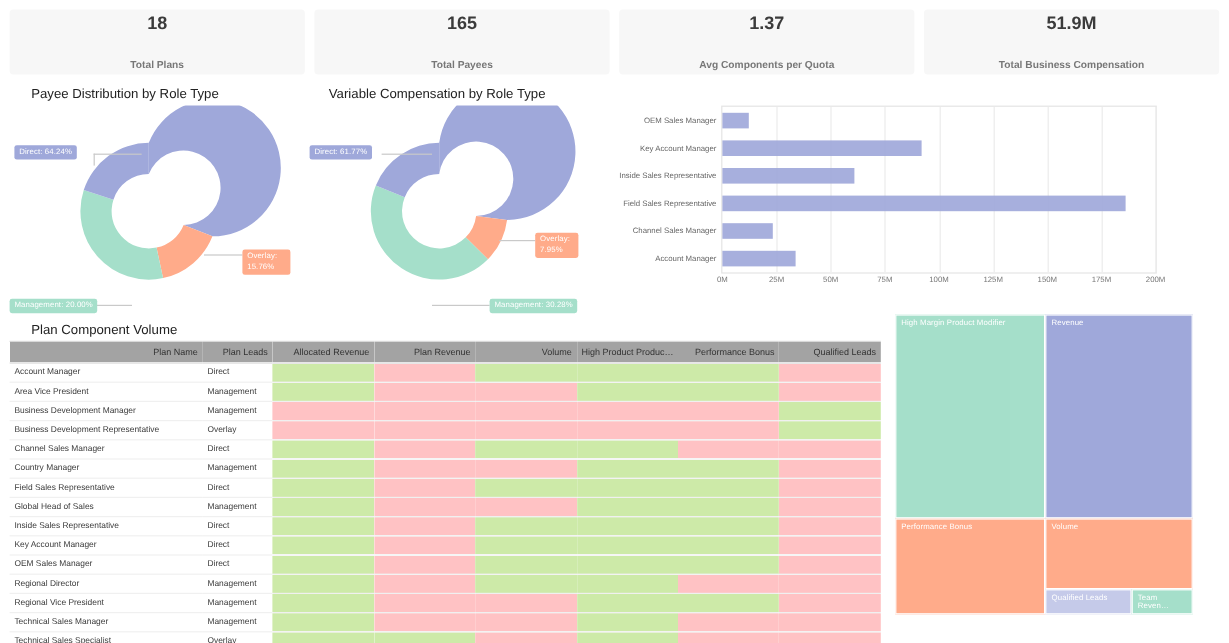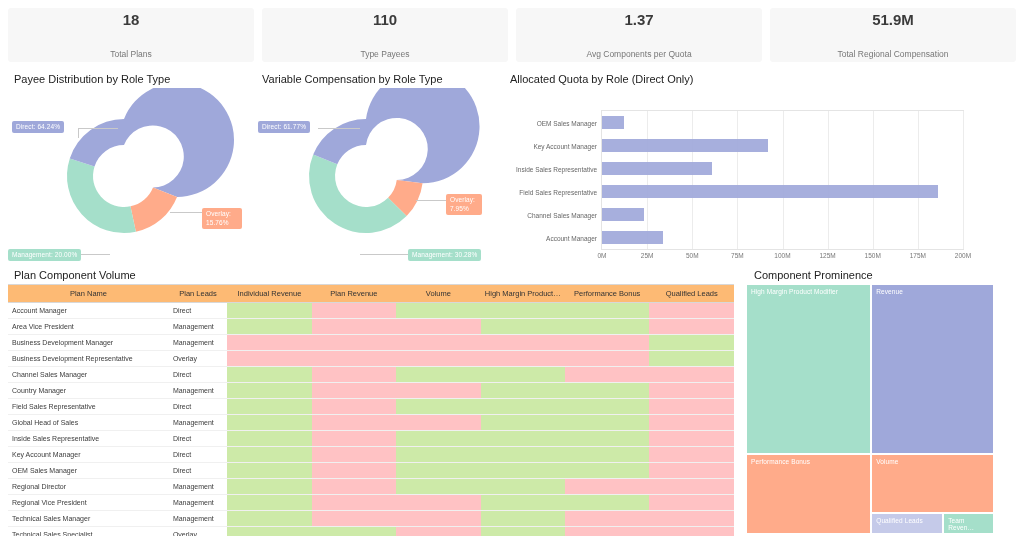--- a/index.html
+++ b/index.html
@@ -13,28 +13,28 @@
   .dashboard { width:1024px; height:536px; position:relative; }
 
   
   .kpi-row { display:flex; gap:8px; padding:8px 8px 0 8px; }
   .kpi-card {
     flex:1 1 0; background:#f7f7f7; border-radius:3px;
     height:54px; display:flex; flex-direction:column;
     align-items:center; justify-content:center;
   }
   .kpi-value { font-size:15px; font-weight:bold; color:#3b3b3b; line-height:18px; }
-  .kpi-label { font-size:8.5px; color:#777; margin-top:20px; line-height:10px; }
+  .kpi-label { font-size:8.5px; color:#777; margin-top:20px; line-height:10px;font-weight:bold; }
 
   
   .mid-row { display:flex; padding:4px 0 0 0; }
   .panel { position:relative; }
   .panel-title {
     font-size:11px; color:#222; font-weight:400;
-    padding:6px 0 2px 14px; line-height:14px;
+    padding:6px 0 2px 26px; line-height:14px;
   }
 
   .donut-panel { width:248px; }
   .donut-wrap { position:relative; width:248px; height:170px; }
 
   .callout {
     position:absolute; font-size:6.5px; color:#ffffff;
     padding:2px 4px; border-radius:2px; white-space:nowrap;
     line-height:8px; letter-spacing:.1px;
   }
@@ -62,23 +62,23 @@
     position:absolute; font-size:6.5px; color:#777;
     transform:translateX(-50%); white-space:nowrap;
   }
 
   
   .bottom-row { display:flex; padding-top:4px; }
   .matrix-panel { width:740px; }
   table.matrix { border-collapse:collapse; width:726px; margin-left:8px; table-layout:fixed; }
   table.matrix th {
     font-size:7.5px; font-weight:normal; color:#333;
-    text-align:center; padding:4px 4px 4px 4px;
+    text-align:right; padding:4px 4px 4px 4px;
     border-bottom:1px solid #d8d8d8; border-top:1px solid #d8d8d8;
-    background:#fdba74; white-space:nowrap; overflow:hidden;
+    background:#a3a3a3; white-space:nowrap; overflow:hidden;
     height:17px; vertical-align:middle;
   }
   table.matrix td {
     font-size:7px; color:#3b3b3b; padding:0 4px;
     height:16px; border-bottom:1px solid #f0f0f0;
     white-space:nowrap; overflow:hidden; vertical-align:middle;
   }
   td.cell { padding:0; border-bottom:none; }
   td.cell.y { background:#cdeaa8; }
   td.cell.n { background:#ffc2c4; }
@@ -100,30 +100,30 @@
 <body>
 
 <div class="dashboard">
 
   <div class="kpi-row">
     <div class="kpi-card">
       <div class="kpi-value">18</div>
       <div class="kpi-label">Total Plans</div>
     </div>
     <div class="kpi-card">
-      <div class="kpi-value">110</div>
-      <div class="kpi-label">Type Payees</div>
+      <div class="kpi-value">165</div>
+      <div class="kpi-label">Total Payees</div>
     </div>
     <div class="kpi-card">
       <div class="kpi-value">1.37</div>
       <div class="kpi-label">Avg Components per Quota</div>
     </div>
     <div class="kpi-card">
       <div class="kpi-value">51.9M</div>
-      <div class="kpi-label">Total Regional Compensation</div>
+      <div class="kpi-label">Total Business Compensation</div>
     </div>
   </div>
 
   <div class="mid-row">
 
     <div class="panel donut-panel">
       <div class="panel-title">Payee Distribution by Role Type</div>
       <div class="donut-wrap">
         <svg width="248" height="170" viewBox="0 0 248 170">
           <g transform="translate(124,88)">
@@ -168,21 +168,20 @@
 
         <div class="leader" style="left:168px; top:112px; width:30px;"></div>
         <div class="callout two-line" style="left:198px; top:106px; background:#ffab8a; max-width:36px; white-space:normal;">Overlay: 7.95%</div>
 
         <div class="leader" style="left:112px; top:166px; width:48px;"></div>
         <div class="callout" style="left:160px; top:161px; background:#a5dfca;">Management: 30.28%</div>
       </div>
     </div>
 
     <div class="panel bar-panel">
-      <div class="panel-title">Allocated Quota by Role (Direct Only)</div>
       <div class="bar-area">
         <div class="bar-plot" id="bar-plot">
             <div class="grid-line" style="left: 45.125px;"></div>
             <div class="grid-line" style="left: 90.25px;"></div>
             <div class="grid-line" style="left: 135.375px;"></div>
             <div class="grid-line" style="left: 180.5px;"></div>
             <div class="grid-line" style="left: 225.625px;"></div>
             <div class="grid-line" style="left: 270.75px;"></div>
             <div class="grid-line" style="left: 315.875px;"></div>
             <div class="grid-line" style="left: 361px;"></div>
@@ -238,24 +237,24 @@
             <col class="col-c">
             <col class="col-c">
           <col class="col-c">
             <col class="col-c">
             <col class="col-c">
         </colgroup>
         <thead>
             <tr id="matrix-head">
               <th>Plan Name</th>
               <th>Plan Leads</th>
-              <th>Individual Revenue</th>
+              <th>Allocated Revenue</th>
               <th>Plan Revenue</th>
               <th>Volume</th>
-              <th>High Margin Product…</th>
+              <th>High Product Produc…</th>
               <th>Performance Bonus</th>
               <th>Qualified Leads</th>
             </tr>
           </thead>
         <tbody id="matrix-body">
             <tr>
               <td>Account Manager</td>
               <td>Direct</td>
               <td class="cell y"></td>
               <td class="cell n"></td>
@@ -402,21 +401,20 @@
               <td class="cell n"></td>
               <td class="cell y"></td>
               <td class="cell n"></td>
               <td class="cell n"></td>
             </tr>
           </tbody>
       </table>
     </div>
 
     <div class="panel tree-panel">
-      <div class="panel-title">Component Prominence</div>
       <div class="tree-wrap" id="treemap">
           <div class="tile" style="left: 0%; top: 0%; width: 50.5%; height: 68%; background: rgb(165, 223, 202);">
             <div class="tile-label">High Margin Product Modifier</div>
           </div>
           <div class="tile" style="left: 50.5%; top: 0%; width: 49.5%; height: 68%; background: rgb(159, 168, 218);">
             <div class="tile-label">Revenue</div>
           </div>
           <div class="tile" style="left: 0%; top: 68%; width: 50.5%; height: 32%; background: rgb(255, 171, 138);">
             <div class="tile-label">Performance Bonus</div>
           </div>

